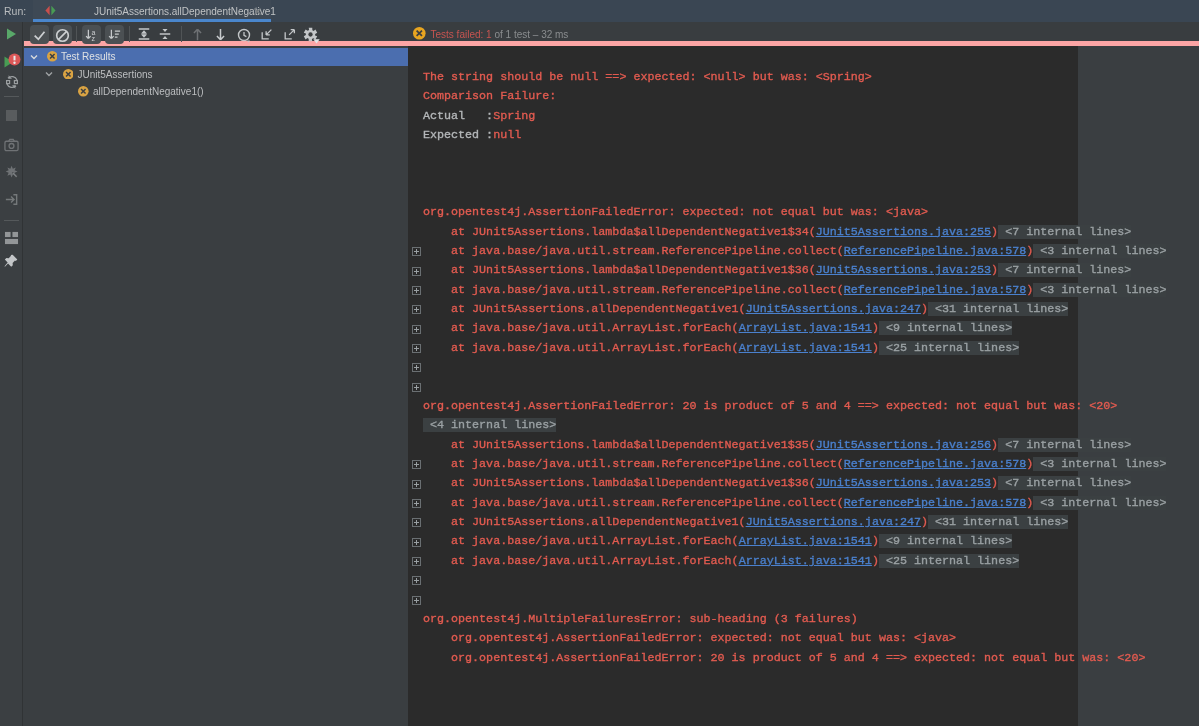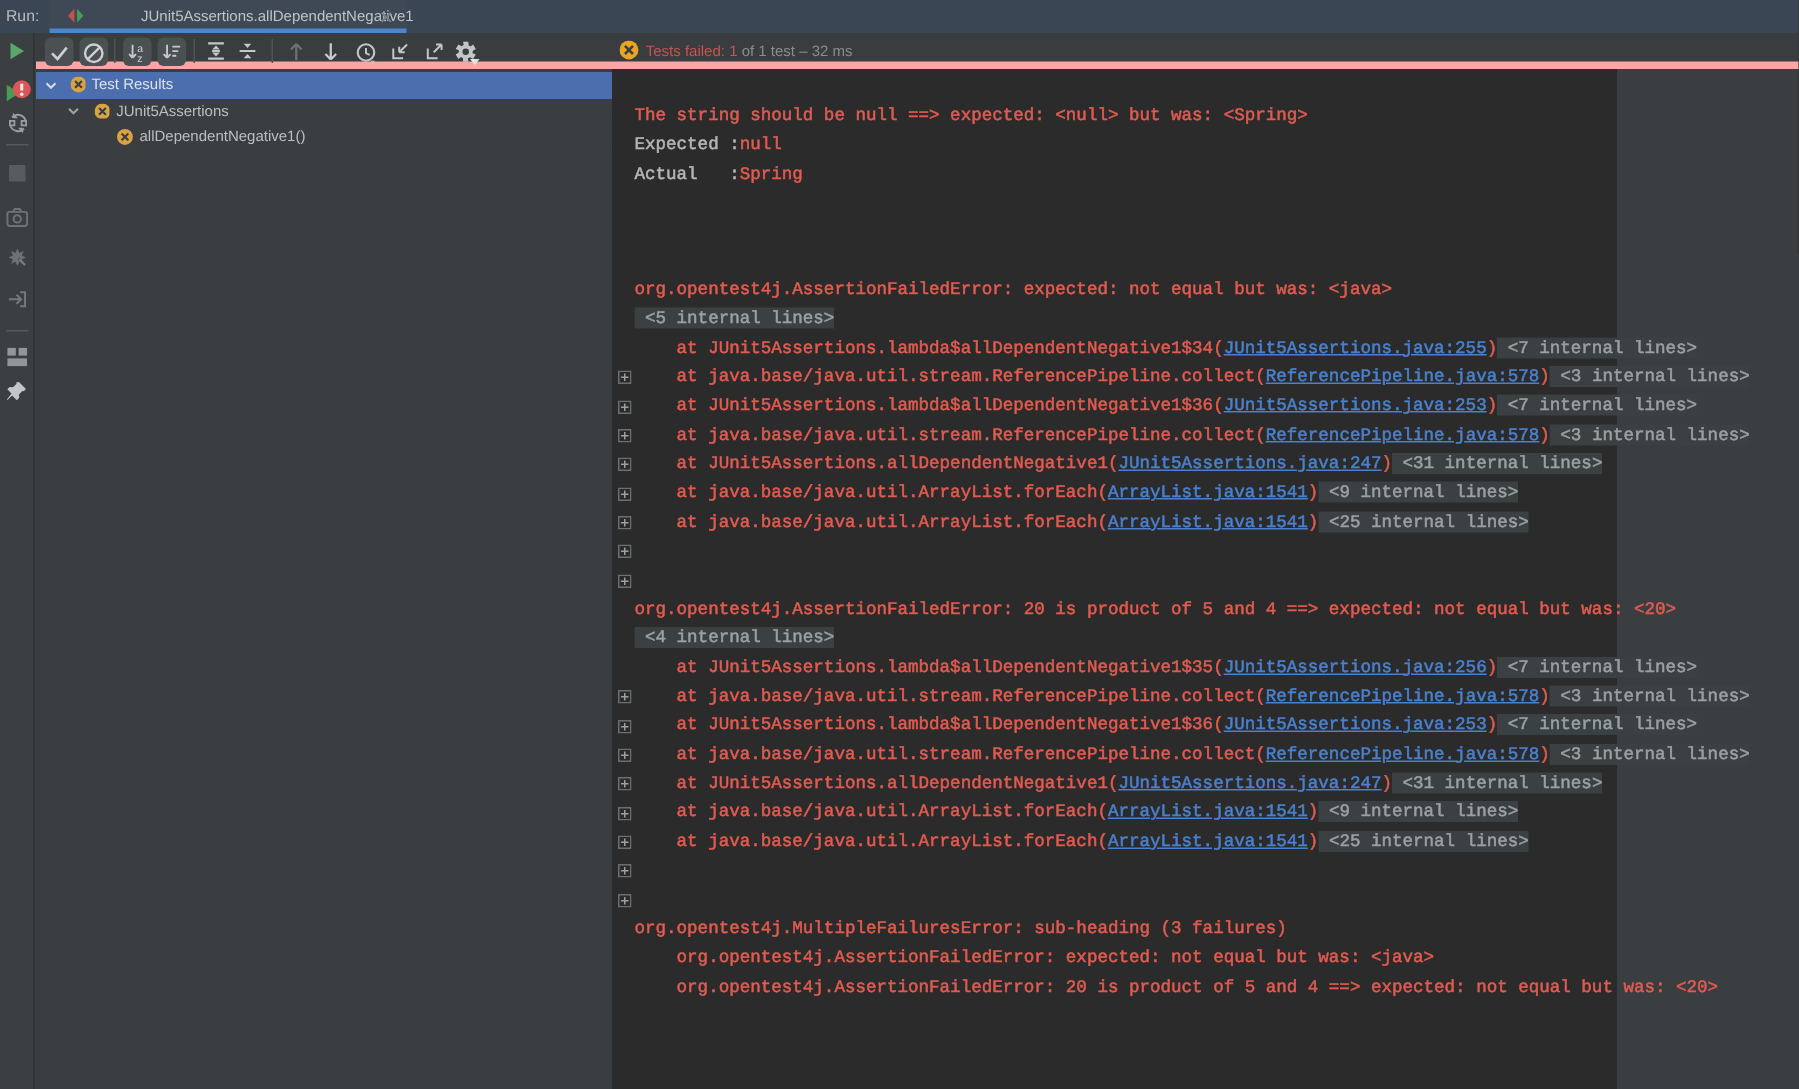--- a/index.html
+++ b/index.html
@@ -288,27 +288,27 @@
       </svg>
     </div>
 <div class="fico" style="top:549.7px">
       <svg width="9" height="9" viewBox="0 0 9 9">
         <rect x="0.5" y="0.5" width="8" height="8" fill="none" stroke="#6a6f72"></rect>
         <path d="M2 4.5h5M4.5 2v5" stroke="#9aa0a3" stroke-width="1"></path>
       </svg>
     </div>
 <div id="ctext">
 <div class="cl"><span class="r">The string should be null ==&gt; expected: &lt;null&gt; but was: &lt;Spring&gt;</span></div>
+<div class="cl"><span class="r">Comparison Failure:</span></div>
+<div class="cl"><span class="g">Actual   :</span><span class="r">Spring</span></div>
 <div class="cl"><span class="g">Expected :</span><span class="r">null</span></div>
-<div class="cl"><span class="g">Actual   :</span><span class="r">Spring</span></div>
 <div class="cl">&nbsp;</div>
 <div class="cl">&nbsp;</div>
 <div class="cl">&nbsp;</div>
 <div class="cl"><span class="r">org.opentest4j.AssertionFailedError: expected: not equal but was: &lt;java&gt;</span></div>
-<div class="cl"><span class="f"> &lt;5 internal lines&gt;</span></div>
 <div class="cl"><span class="r">    at JUnit5Assertions.lambda$allDependentNegative1$34(</span><span class="k">JUnit5Assertions.java:255</span><span class="r">)</span><span class="f"> &lt;7 internal lines&gt;</span></div>
 <div class="cl"><span class="r">    at java.base/java.util.stream.ReferencePipeline.collect(</span><span class="k">ReferencePipeline.java:578</span><span class="r">)</span><span class="f"> &lt;3 internal lines&gt;</span></div>
 <div class="cl"><span class="r">    at JUnit5Assertions.lambda$allDependentNegative1$36(</span><span class="k">JUnit5Assertions.java:253</span><span class="r">)</span><span class="f"> &lt;7 internal lines&gt;</span></div>
 <div class="cl"><span class="r">    at java.base/java.util.stream.ReferencePipeline.collect(</span><span class="k">ReferencePipeline.java:578</span><span class="r">)</span><span class="f"> &lt;3 internal lines&gt;</span></div>
 <div class="cl"><span class="r">    at JUnit5Assertions.allDependentNegative1(</span><span class="k">JUnit5Assertions.java:247</span><span class="r">)</span><span class="f"> &lt;31 internal lines&gt;</span></div>
 <div class="cl"><span class="r">    at java.base/java.util.ArrayList.forEach(</span><span class="k">ArrayList.java:1541</span><span class="r">)</span><span class="f"> &lt;9 internal lines&gt;</span></div>
 <div class="cl"><span class="r">    at java.base/java.util.ArrayList.forEach(</span><span class="k">ArrayList.java:1541</span><span class="r">)</span><span class="f"> &lt;25 internal lines&gt;</span></div>
 <div class="cl">&nbsp;</div>
 <div class="cl">&nbsp;</div>
 <div class="cl"><span class="r">org.opentest4j.AssertionFailedError: 20 is product of 5 and 4 ==&gt; expected: not equal but was: &lt;20&gt;</span></div>

